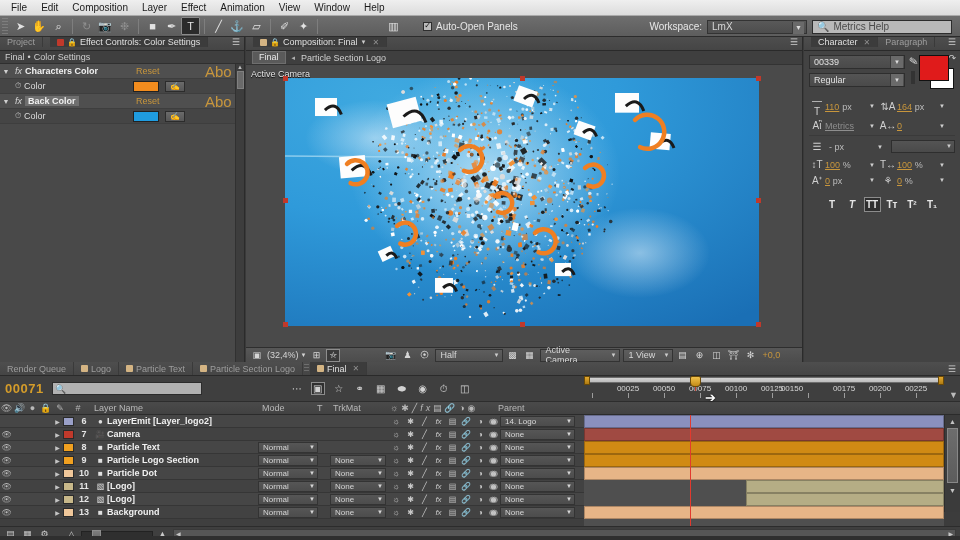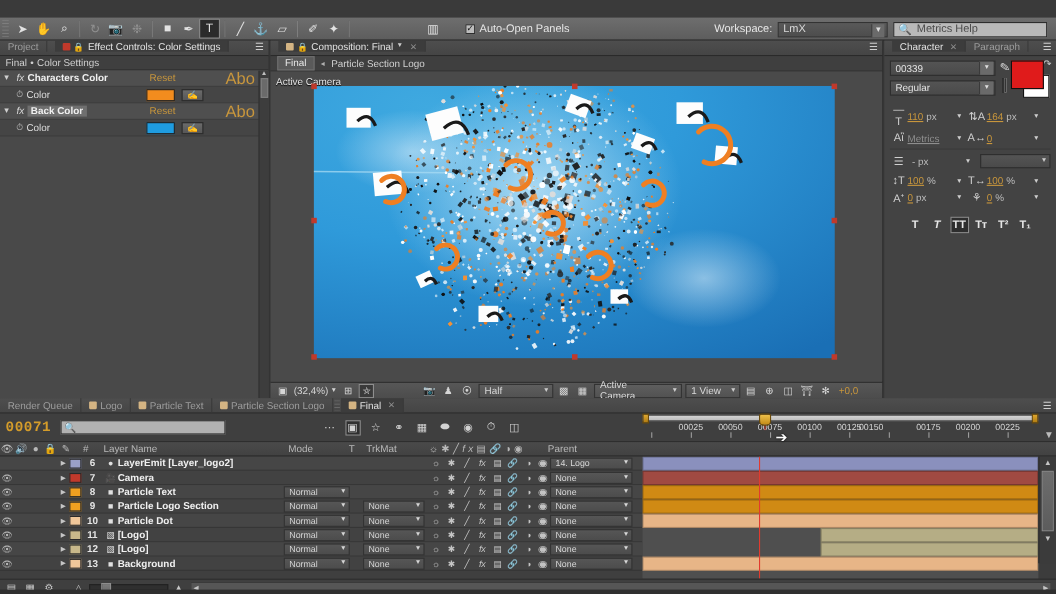--- a/index.html
+++ b/index.html
@@ -188,21 +188,21 @@
   
   .timeline {
     position:absolute; left:0; top:362px; width:960px; height:178px;
     background:#3c3c3c; display:flex; flex-direction:column;
   }
   .tl-tabs { height:14px; background:linear-gradient(#4e4e4e,#454545);
     border-bottom:1px solid #2a2a2a; display:flex; align-items:stretch; }
   .tl-header { height:26px; background:#3f3f3f; display:flex; align-items:center;
      border-bottom:1px solid #2d2d2d; padding:0 5px; gap:8px; position:relative;}
   .tl-time { color:#d49c2a; font-size:13px; font-weight:bold; letter-spacing:.5px;
-             font-family:Liberation Mono, monospace; }
+             font-family:Liberation Sans, sans-serif; }
   .tl-search { width:150px; height:13px; background:#b2b2b2; border:1px solid #2c2c2c;
      display:flex; align-items:center; padding-left:3px; gap:3px; color:#555; font-size:9px;}
   .tl-icons { display:flex; align-items:center; gap:7px; margin-left:80px; }
   .tl-ic { color:#d2d2d2; font-size:10px; width:14px; text-align:center; }
   .tl-ic.boxed { border:1px solid #8c8c8c; background:#2f2f2f; }
   .tl-ruler { position:absolute; left:584px; top:0; right:16px; height:26px; }
   .ruler-track { position:relative; height:26px; }
   .ruler-bar { position:absolute; left:0; right:0; top:1px; height:6px;
      background:linear-gradient(#d3d3d3,#bcbcbc); border:1px solid #6d6d6d;}
   .ruler-nums { position:absolute; left:0; right:0; top:8px; height:9px; }
@@ -267,20 +267,31 @@
   .hscroll { flex:1; height:9px; background:#565656; border:1px solid #3a3a3a;
      display:flex; align-items:center; justify-content:space-between; padding:0 2px;
      color:#c5c5c5; font-size:6px; }
   .statusbar { position:absolute; left:0; bottom:0; width:960px; height:4px; background:#2f2f2f;}
 </style>
 </head>
 <body>
 
 <div class="app">
 
+  <div class="menubar">
+    <span class="mi">File</span>
+    <span class="mi">Edit</span>
+    <span class="mi">Composition</span>
+    <span class="mi">Layer</span>
+    <span class="mi">Effect</span>
+    <span class="mi">Animation</span>
+    <span class="mi">View</span>
+    <span class="mi">Window</span>
+    <span class="mi">Help</span>
+  </div>
 
   <div class="toolbar">
     <div class="gripper"></div>
     <div class="tool">➤</div>
     <div class="tool">✋</div>
     <div class="tool">⌕</div>
     <div class="tsep"></div>
     <div class="tool dim">↻</div>
     <div class="tool dim">📷</div>
     <div class="tool dim">❉</div>

